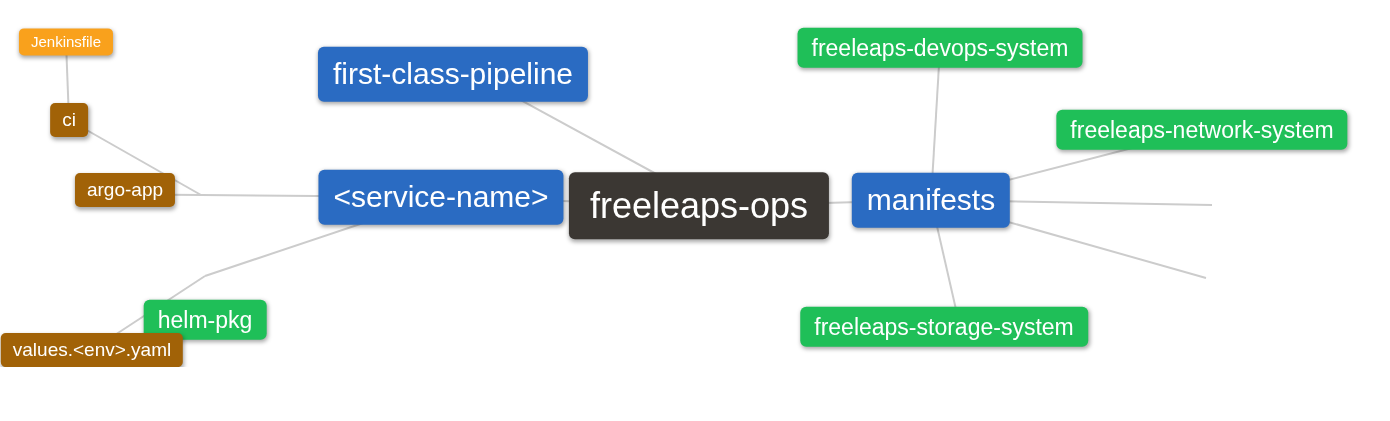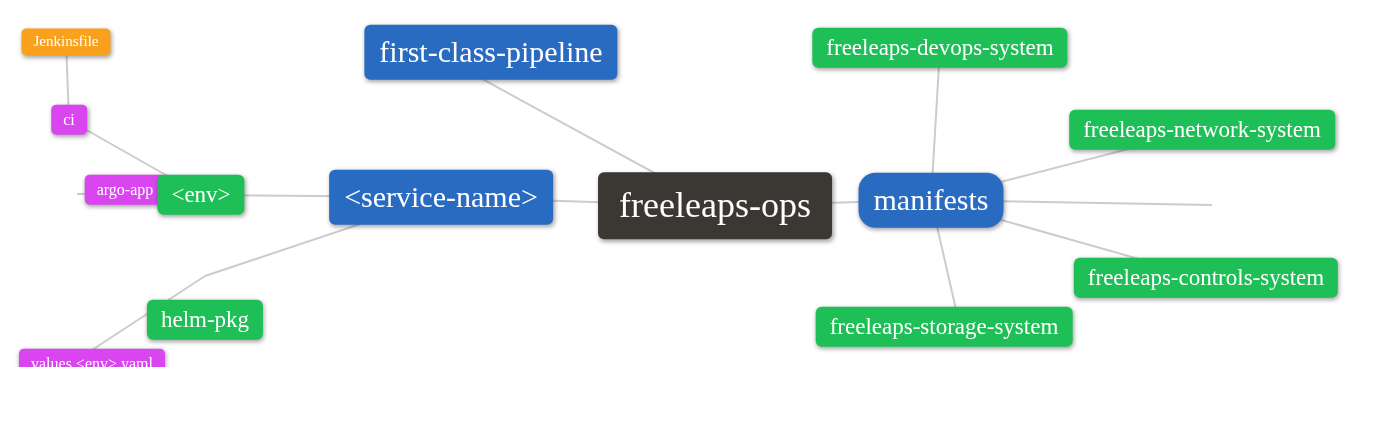--- a/index.html
+++ b/index.html
@@ -2,21 +2,21 @@
 <html><head>
 <meta charset="utf-8">
 <style>
   html, body { margin: 0; padding: 0; background: #ffffff; }
   #canvas {
     position: relative;
     width: 1390px;
     height: 367px;
     background: #ffffff;
     overflow: hidden;
-    font-family: Liberation Serif, serif;
+    font-family: Liberation Sans, sans-serif;
   }
   #edges-svg {
     position: absolute;
     left: 0; top: 0;
     width: 1390px; height: 421px;
     z-index: 0;
   }
   .node {
     position: absolute;
     transform: translate(-50%, -50%);
@@ -27,21 +27,21 @@
     color: #ffffff;
     border-radius: 6px;
     box-shadow: 1px 2px 4px rgba(0,0,0,0.35);
     z-index: 1;
     line-height: 1.15;
     cursor: default;
   }
   .depth-0 { background: #3b3733; font-size: 36px; padding: 13px 21px; }
   .depth-1 { background: #2a6bc2; font-size: 30px; padding: 10px 15px; }
   .depth-2 { background: #1fbf58; font-size: 23px; padding: 7px 14px; }
-  .depth-3 { background: #d946ef; font-size: 16px; padding: 6px 12px; border-radius: 5px; }
+  .depth-3 { background: #a16207; font-size: 19px; padding: 6px 12px; border-radius: 5px; }
   .depth-4 { background: #f9a11c; font-size: 15px; padding: 5px 12px; border-radius: 5px; }
 </style>
 </head>
 <body>
 
 <div id="canvas">
 
   <svg id="edges-svg" xmlns="http://www.w3.org/2000/svg">
       <line x1="66" y1="42" x2="69" y2="120" stroke="#cccccc" stroke-width="2"></line>
       <line x1="69" y1="120" x2="201" y2="195" stroke="#cccccc" stroke-width="2"></line>
@@ -58,36 +58,34 @@
       <line x1="1206" y1="278" x2="931" y2="200" stroke="#cccccc" stroke-width="2"></line>
       <line x1="960" y1="327" x2="931" y2="200" stroke="#cccccc" stroke-width="2"></line>
     </svg>
 
   <div class="node depth-4" style="left:66px;  top:42px;">Jenkinsfile</div>
 
   <div class="node depth-3" style="left:69px;  top:120px;">ci</div>
 
   <div class="node depth-3" style="left:77px;  top:190px;margin-left:48px;">argo-app</div>
 
-  <div class="node depth-2" style="left:201px; top:195px;">&lt;env&gt;</div>
 
   <div class="node depth-2" style="left:205px; top:276px;margin-top:44px;">helm-pkg</div>
 
-  <div class="node depth-3" style="left:92px;  top:364px;">values.&lt;env&gt;.yaml</div>
+  <div class="node depth-3" style="left:92px;  top:350px;">values.&lt;env&gt;.yaml</div>
 
-  <div class="node depth-1" style="left:453px; top:52px;margin-left:38px;">first-class-pipeline</div>
+  <div class="node depth-1" style="left:453px; top:74px;">first-class-pipeline</div>
 
   <div class="node depth-1" style="left:441px; top:197px;">&lt;service-name&gt;</div>
 
-  <div class="node depth-0" style="left:715px; top:206px;">freeleaps-ops</div>
+  <div class="node depth-0" style="left:699px; top:206px;">freeleaps-ops</div>
 
-  <div class="node depth-1" style="left:931px; top:200px;border-radius:17px;">manifests</div>
+  <div class="node depth-1" style="left:931px; top:200px;">manifests</div>
 
   <div class="node depth-2" style="left:940px;  top:48px;">freeleaps-devops-system</div>
 
   <div class="node depth-2" style="left:1202px; top:130px;">freeleaps-network-system</div>
 
 
-  <div class="node depth-2" style="left:1206px; top:278px;">freeleaps-controls-system</div>
 
   <div class="node depth-2" style="left:944px;  top:327px;">freeleaps-storage-system</div>
 
 </div>
 
 </body></html>

